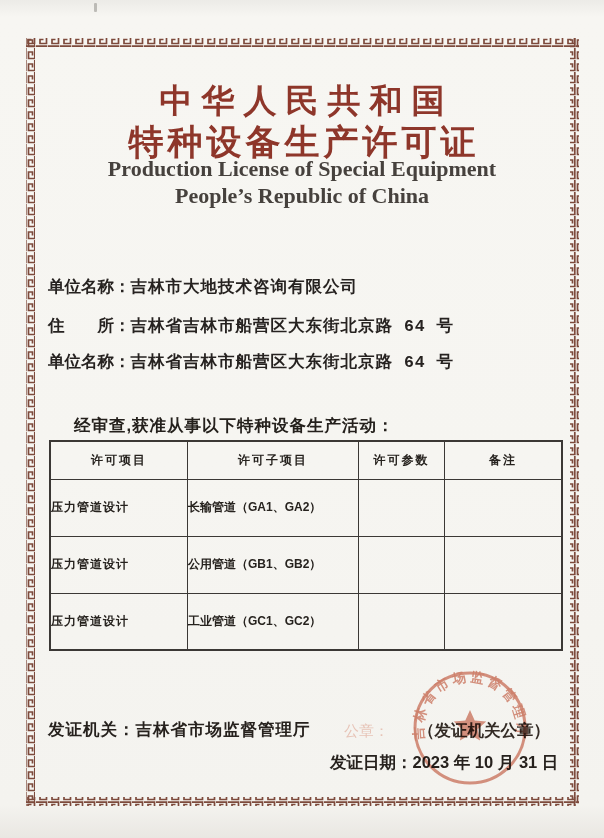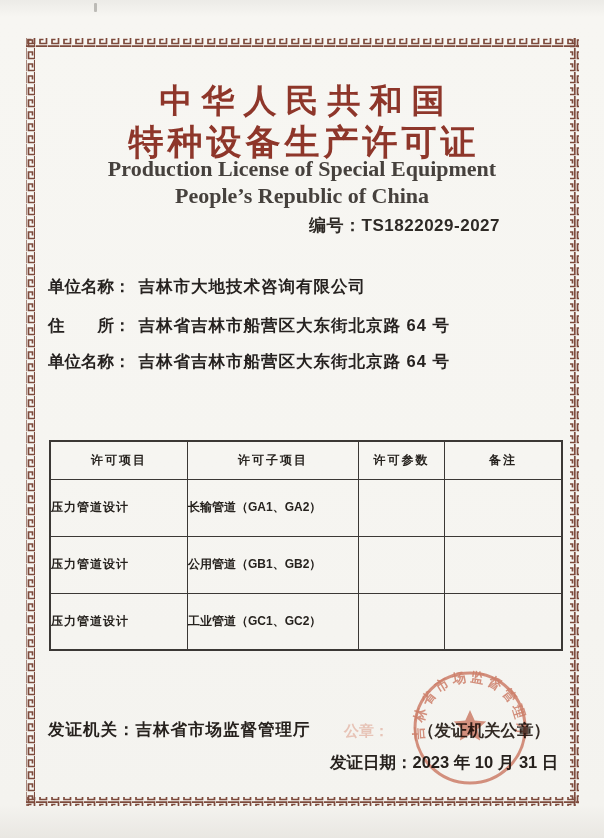--- a/index.html
+++ b/index.html
@@ -17,42 +17,42 @@
     font-size:35px;font-weight:700;letter-spacing:4px;text-indent:4px;color:#8e362a;}
   .title-en{position:absolute;left:0;width:100%;text-align:center;
     font-family:"Liberation Serif",serif;font-size:22px;font-weight:600;color:#46413d;}
   .title-en1{top:156px;}
   .title-en2{top:183px;}
 
   .license-line{position:absolute;right:104px;top:214px;font-size:17px;font-weight:700;color:#2e2a26;letter-spacing:.5px;}
 
   .field-row{position:absolute;left:48px;font-size:16.5px;font-weight:700;color:#262220;white-space:nowrap;}
   .field-label{display:inline-block;}
-  .field-value{margin-left:8px;letter-spacing:1px;}
+  .field-value{letter-spacing:1px;font-family:Liberation Mono, monospace;}
   .f1{top:276px;} .f2{top:315px;} .f3{top:351px;}
 
   .table-intro{position:absolute;left:74px;top:415px;font-size:16.5px;font-weight:700;color:#24201c;letter-spacing:1px;}
 
   table.license{position:absolute;left:49px;top:440px;border-collapse:collapse;table-layout:fixed;}
   table.license td,table.license th{
     border:1.6px solid #3b3835;font-size:12px;color:#26221e;vertical-align:middle;
     font-weight:700;padding:0;}
   table.license{border:2.2px solid #3b3835;}
   th.c1,td.c1{width:136px;} th.c2,td.c2{width:170px;} th.c3,td.c3{width:85px;} th.c4,td.c4{width:116px;}
   tr.hrow{height:38px;} tr.drow{height:57px;margin-top:34px;}
   th{text-align:center;letter-spacing:2px;}
   td.c1{padding-left:24px;text-align:left;letter-spacing:1px;}
   td.c2{padding-left:14px;text-align:left;}
 
   .footer-line{position:absolute;font-size:16.5px;font-weight:700;color:#26211d;white-space:nowrap;}
   .issuer{left:48px;top:719px;letter-spacing:1px;}
   .valid{left:48px;top:752px;}
   .seal-note{left:418px;top:720px;color:#332b25;}
   .issue{left:330px;top:752px;}
-  .ghost-text{position:absolute;left:344px;top:722px;font-size:15px;font-weight:700;color:rgba(207,106,78,.35);}
+  .ghost-text{position:absolute;left:344px;top:722px;font-size:15px;font-weight:400;color:rgba(207,106,78,.35);}
 
   .seal{position:absolute;left:402px;top:661px;mix-blend-mode:multiply;opacity:.82;}
 </style>
 </head>
 <body>
 
 <div class="page">
 
   <svg class="frame" width="604" height="838" aria-hidden="true">
     <defs>
@@ -69,32 +69,32 @@
     <rect x="570" y="38" width="9" height="768" fill="url(#gkV)"></rect>
   </svg>
 
   <div class="scan-mark"></div>
 
   <div class="title-cn1">中华人民共和国</div>
   <div class="title-cn2">特种设备生产许可证</div>
   <div class="title-en title-en1">Production License of Special Equipment</div>
   <div class="title-en title-en2">People’s Republic of China</div>
 
-  <div class="license-line"><span>编号：</span><span>TS1822029-2027</span></div>
 
   <div class="field-row f1">
     <span class="field-label">单位名称：</span><span class="field-value">吉林市大地技术咨询有限公司</span>
   </div>
   <div class="field-row f2">
     <span class="field-label">住　　所：</span><span class="field-value">吉林省吉林市船营区大东街北京路 64 号</span>
   </div>
   <div class="field-row f3">
     <span class="field-label">单位名称：</span><span class="field-value">吉林省吉林市船营区大东街北京路 64 号</span>
   </div>
 
+  <div class="table-intro">经审查,获准从事以下特种设备生产活动：</div>
 
   <table class="license">
     <tbody>
         <tr class="hrow">
       <th class="c1">许可项目</th>
       <th class="c2">许可子项目</th>
       <th class="c3">许可参数</th>
       <th class="c4">备注</th>
     </tr>
     <tr class="drow">

